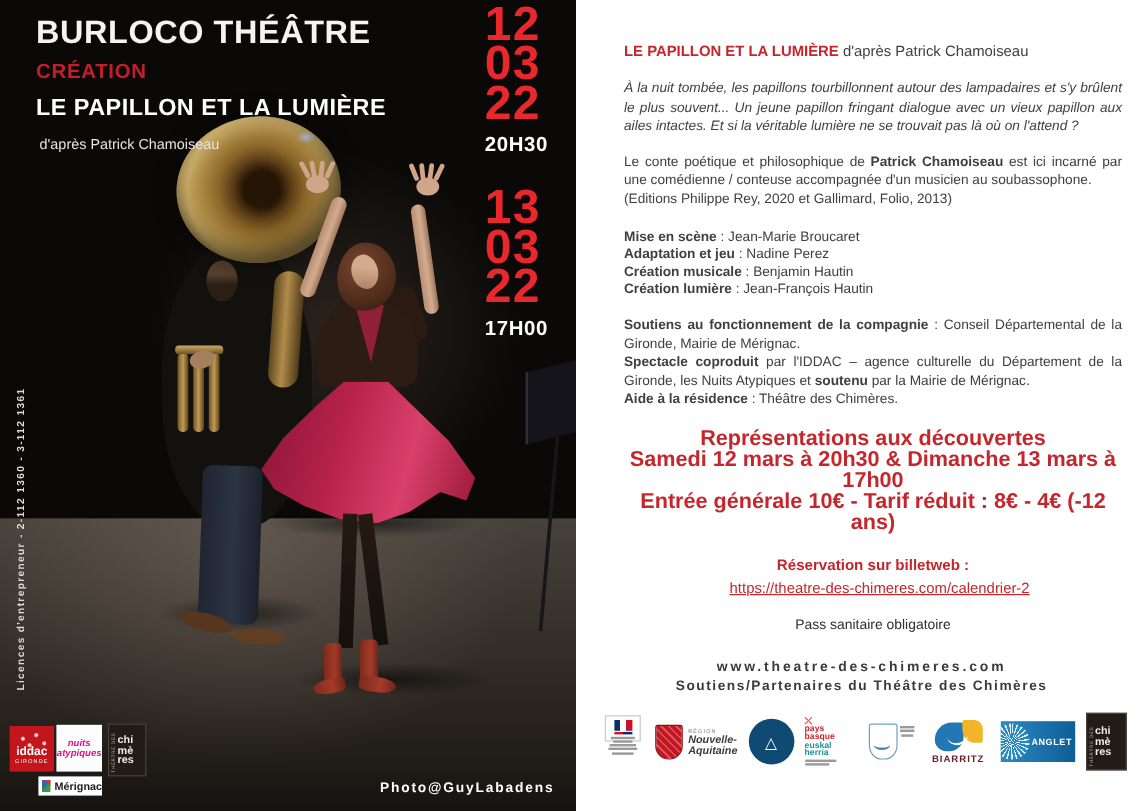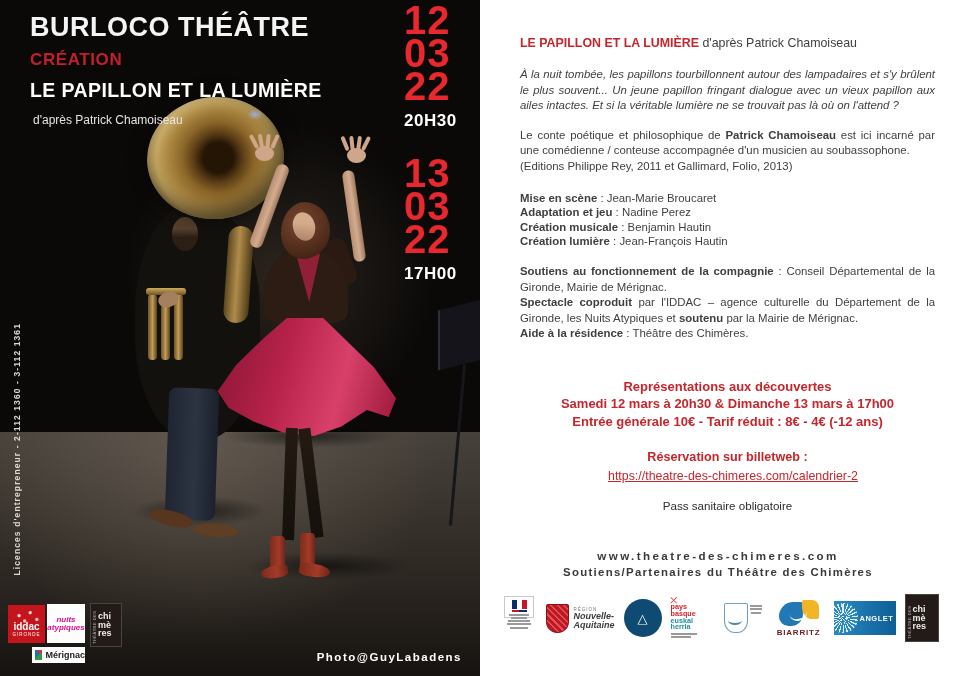--- a/index.html
+++ b/index.html
@@ -102,21 +102,21 @@
 
   
   .panel{flex:1;position:relative;box-sizing:border-box;padding:36px 21px 0 40px;color:#3f3f3f;background:#fff;}
   .heading{font-size:12.4px;margin-bottom:17px;}
   .heading b{color:#c5262c;}
   .para{font-size:11.4px;line-height:15.6px;text-align:justify;margin:0 0 14px 0;}
   .pitch{font-style:italic;}
   .editions{font-size:11.4px;line-height:15.6px;}
   .credits{margin:16px 0 15px 0;font-size:11.4px;line-height:14.6px;}
   .support{margin-bottom:0;}
-  .showtimes{margin-top:36px;text-align:center;color:#c5262c;font-weight:700;font-size:13px;line-height:17.5px;}
+  .showtimes{margin-top:15px;text-align:center;color:#c5262c;font-weight:700;font-size:18px;line-height:17.5px;}
   .resa{margin-top:20px;text-align:center;}
   .resa-label{color:#c5262c;font-weight:700;font-size:12.6px;}
   .resa-link{display:inline-block;margin-top:5px;color:#c5262c;font-size:12.4px;text-decoration:underline;cursor:pointer;margin-left:11px;}
   .pass{margin-top:15px;text-align:center;font-size:11.6px;color:#2e2e2e;}
   .site{position:absolute;left:0;right:0;top:549px;text-align:center;font-size:11.6px;font-weight:700;letter-spacing:2.4px;color:#3a3a3a;}
   .partners-title{position:absolute;left:0;right:0;top:566px;text-align:center;font-size:11.4px;font-weight:700;letter-spacing:1.3px;color:#3a3a3a;}
   .partner-row{position:absolute;left:6px;right:2px;top:594px;display:flex;align-items:center;justify-content:center;gap:9px;}
   .bars .bar{height:2px;background:#9a9a9a;margin:1.5px auto 0;}
 
   .lg-pref{width:36px;height:44px;text-align:center;}
@@ -268,21 +268,21 @@
 
     <div class="heading">
       <b>LE PAPILLON ET LA LUMIÈRE</b><span> d'après Patrick Chamoiseau</span>
     </div>
 
     <p class="para pitch">À la nuit tombée, les papillons tourbillonnent autour des lampadaires et s'y brûlent le plus souvent... Un jeune papillon fringant dialogue avec un vieux papillon aux ailes intactes. Et si la véritable lumière ne se trouvait pas là où on l'attend ?</p>
 
     <p class="para" style="margin-bottom:0">
       <span>Le conte poétique et philosophique de </span><b>Patrick Chamoiseau</b><span> est ici incarné par une comédienne / conteuse accompagnée d'un musicien au soubassophone.</span>
     </p>
-    <div class="editions">(Editions Philippe Rey, 2011 et Gallimard, Folio, 2013)</div>
+    <div class="editions">(Editions Philippe Rey, 2020 et Gallimard, Folio, 2013)</div>
 
     <div class="credits">
       <div><b>Mise en scène</b><span> : Jean-Marie Broucaret</span></div>
       <div><b>Adaptation et jeu</b><span> : Nadine Perez</span></div>
       <div><b>Création musicale</b><span> : Benjamin Hautin</span></div>
       <div><b>Création lumière</b><span> : Jean-François Hautin</span></div>
     </div>
 
     <p class="para support">
       <b>Soutiens au fonctionnement de la compagnie</b><span> : Conseil Départemental de la Gironde, Mairie de Mérignac.</span><br>

